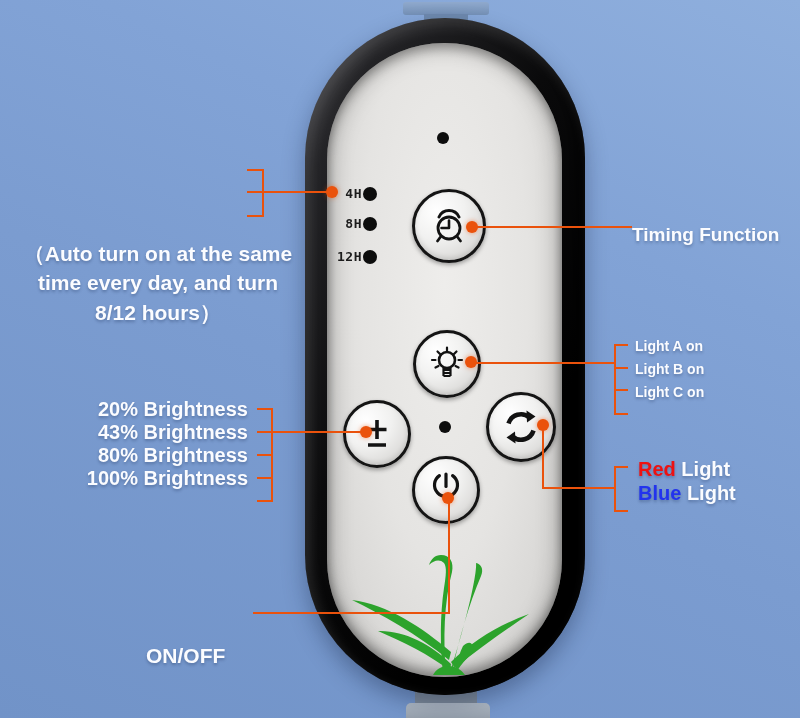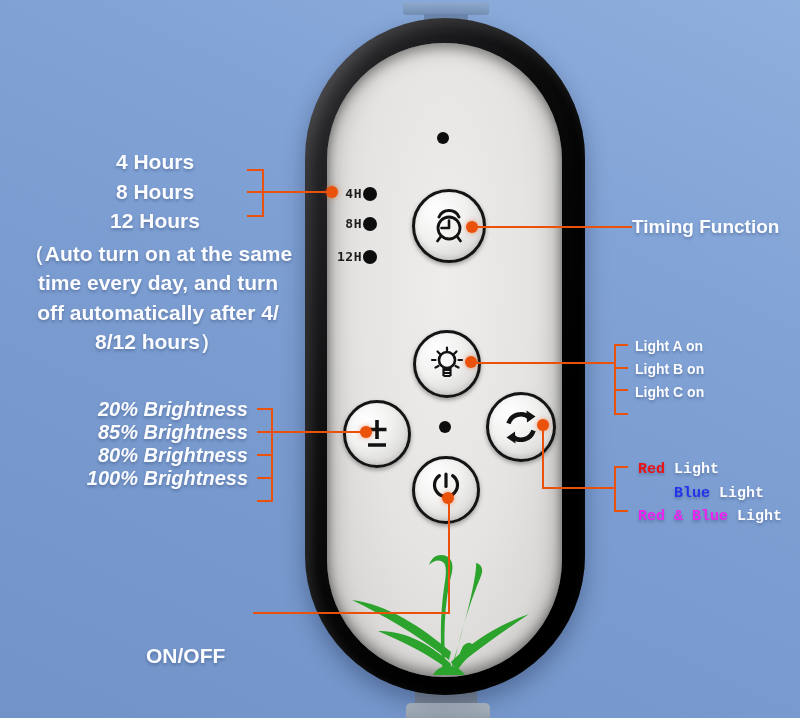--- a/index.html
+++ b/index.html
@@ -1,21 +1,21 @@
 <!DOCTYPE html>
 <html style="--accent: #ea520c; --red: #ee1111; --blue: #2233ee; --magenta: #ee22ee; --leaf: #2ca32c;"><head>
 <meta charset="utf-8">
 <style>
   html,body{margin:0;padding:0;}
   #stage{position:relative;width:800px;height:718px;overflow:hidden;
     background:linear-gradient(205deg,#8fafdd 0%,#82a3d6 30%,#7b9cd0 55%,#7193c8 100%);
     font-family:"Liberation Sans","DejaVu Sans",sans-serif;}
   .txt{position:absolute;color:#fbfcff;font-weight:700;text-shadow:0 2px 3px rgba(25,45,80,.32);}
   .center{text-align:center;}
-  .right{text-align:right;font-style:italic;}
+  .right{text-align:right;}
   .ln{position:absolute;background:var(--accent);}
   .adot{position:absolute;width:12px;height:12px;border-radius:50%;background:var(--accent);
     box-shadow:0 0 5px rgba(235,82,12,.55);z-index:7;}
   .anno{z-index:6;}
   
   .tab{position:absolute;z-index:1;}
   .remote-body{position:absolute;left:305px;top:18px;width:280px;height:677px;border-radius:140px;z-index:2;
     background:linear-gradient(118deg,#46464a 0%,#232326 14%,#0b0b0c 42%,#000 75%);
     box-shadow:inset 5px 7px 14px rgba(255,255,255,.14),inset -8px -10px 18px rgba(0,0,0,.75),0 10px 22px rgba(15,30,60,.35);}
   .remote-face{position:absolute;left:327px;top:43px;width:235px;height:634px;border-radius:117px;z-index:3;
@@ -23,21 +23,21 @@
     box-shadow:inset 0 0 24px rgba(0,0,0,.38),inset 0 6px 10px rgba(0,0,0,.22),inset 0 -6px 10px rgba(0,0,0,.22);}
   .blkdot{position:absolute;background:#0d0d0d;border-radius:50%;z-index:4;}
   .led-label{position:absolute;z-index:4;color:#1c1c1c;font:700 13px "DejaVu Sans Mono",monospace;letter-spacing:.5px;text-align:right;}
   .btn{position:absolute;z-index:4;border-radius:50%;border:3px solid #141414;
     background:radial-gradient(circle at 32% 28%,#ffffff 0%,#f1f1f0 42%,#d8d7d5 82%,#c7c6c4 100%);
     box-shadow:0 2px 4px rgba(0,0,0,.35),inset 0 -2px 5px rgba(0,0,0,.12);
     display:flex;align-items:center;justify-content:center;}
   .btn svg{display:block;}
   .ic{stroke:#121212;fill:none;}
   #plant{position:absolute;left:345px;top:540px;z-index:4;}
-  .c0{color:var(--red);} .c1{color:var(--blue);margin-left:36px;} .c2{color:var(--magenta);}
+  .c0{color:var(--red);} .c1{color:var(--blue);} .c2{color:var(--magenta);}
   .row{white-space:nowrap;}
 </style>
 </head>
 <body>
 
 <div id="stage">
 
   <div class="tab" style="left:403px;top:2px;width:86px;height:13px;border-radius:3px;background:linear-gradient(#8fa9cd,#7490b6);"></div>
   <div class="tab" style="left:424px;top:14px;width:44px;height:10px;background:#6e89ae;"></div>
   <div class="tab" style="left:415px;top:690px;width:62px;height:16px;background:#7f8b99;"></div>
@@ -99,54 +99,47 @@
   <svg id="plant" width="210" height="138" viewBox="0 0 210 138">
     <path fill="var(--leaf)" d="M106 112 C 78 88 42 64 7 60 C 36 74 72 94 104 120 Z"></path>
     <path fill="var(--leaf)" d="M106 124 C 86 104 58 90 33 91 C 58 102 84 114 105 131 Z"></path>
     <path fill="var(--leaf)" d="M101 133 C 98 100 99 62 107 32 C 109 22 105 15 96 15 C 90 15 86 19 84 25 C 89 20 95 19 99 23 C 102 27 101 36 99 48 C 95 75 95 106 98 133 Z"></path>
     <path fill="var(--leaf)" d="M107 133 C 113 102 124 64 136 36 C 139 29 136 24 131 23 C 132 31 126 60 117 92 C 112 110 108 122 105 133 Z"></path>
     <path fill="var(--leaf)" d="M110 128 C 136 107 162 89 184 74 C 156 84 128 100 106 122 Z"></path>
     <path fill="var(--leaf)" d="M112 131 Q 124 112 153 94 Q 136 100 128 107 Q 126 99 118 106 Q 113 116 110 131 Z"></path>
     <path fill="var(--leaf)" d="M88 135 C 94 123 112 123 120 135 Z"></path>
   </svg>
 
-  <div class="txt center anno" style="left:0;top:147px;width:310px;font-size:21px;line-height:29.5px;">
-    <div class="row">4 Hours</div>
-    <div class="row">8 Hours</div>
-    <div class="row">12 Hours</div>
-  </div>
 
   <div class="txt center anno" style="left:0;top:239px;width:316px;font-size:21px;line-height:29.3px;">
     <div class="row">（Auto turn on at the same</div>
     <div class="row">time every day, and turn</div>
-    <div class="row">off automatically after 4/</div>
     <div class="row">8/12 hours）</div>
   </div>
 
   <div class="txt right anno" style="left:60px;top:398px;width:188px;font-size:20px;line-height:23px;">
     <div class="row">20% Brightness</div>
-    <div class="row">85% Brightness</div>
+    <div class="row">43% Brightness</div>
     <div class="row">80% Brightness</div>
     <div class="row">100% Brightness</div>
   </div>
 
   <div class="txt anno" style="left:146px;top:600px;font-size:21px;margin-top:44px;">ON/OFF</div>
 
-  <div class="txt anno" style="left:632px;top:216px;font-size:19px;">Timing Function</div>
+  <div class="txt anno" style="left:632px;top:224px;font-size:19px;">Timing Function</div>
 
   <div class="txt anno" style="left:635px;top:335px;font-size:14px;line-height:23px;">
     <div class="row">Light A on</div>
     <div class="row">Light B on</div>
     <div class="row">Light C on</div>
   </div>
 
-  <div class="txt anno" style="left:638px;top:458px;font-size:15px;line-height:23.5px;font-family:Liberation Mono, monospace;">
+  <div class="txt anno" style="left:638px;top:458px;font-size:20px;line-height:23.5px;">
     <div class="row"><span class="c0">Red</span><span> Light</span></div>
     <div class="row"><span class="c1">Blue</span><span> Light</span></div>
-    <div class="row"><span class="c2">Red &amp; Blue</span><span> Light</span></div>
   </div>
 
   <div class="ln anno" style="left:247px;top:169px;width:17px;height:2px;"></div>
   <div class="ln anno" style="left:247px;top:215px;width:17px;height:2px;"></div>
   <div class="ln anno" style="left:262px;top:169px;width:2px;height:48px;"></div>
   <div class="ln anno" style="left:247px;top:191px;width:85px;height:2px;"></div>
   <div class="adot" style="left:326px;top:186px;"></div>
 
   <div class="ln anno" style="left:257px;top:408px;width:16px;height:2px;"></div>
   <div class="ln anno" style="left:257px;top:454px;width:16px;height:2px;"></div>

